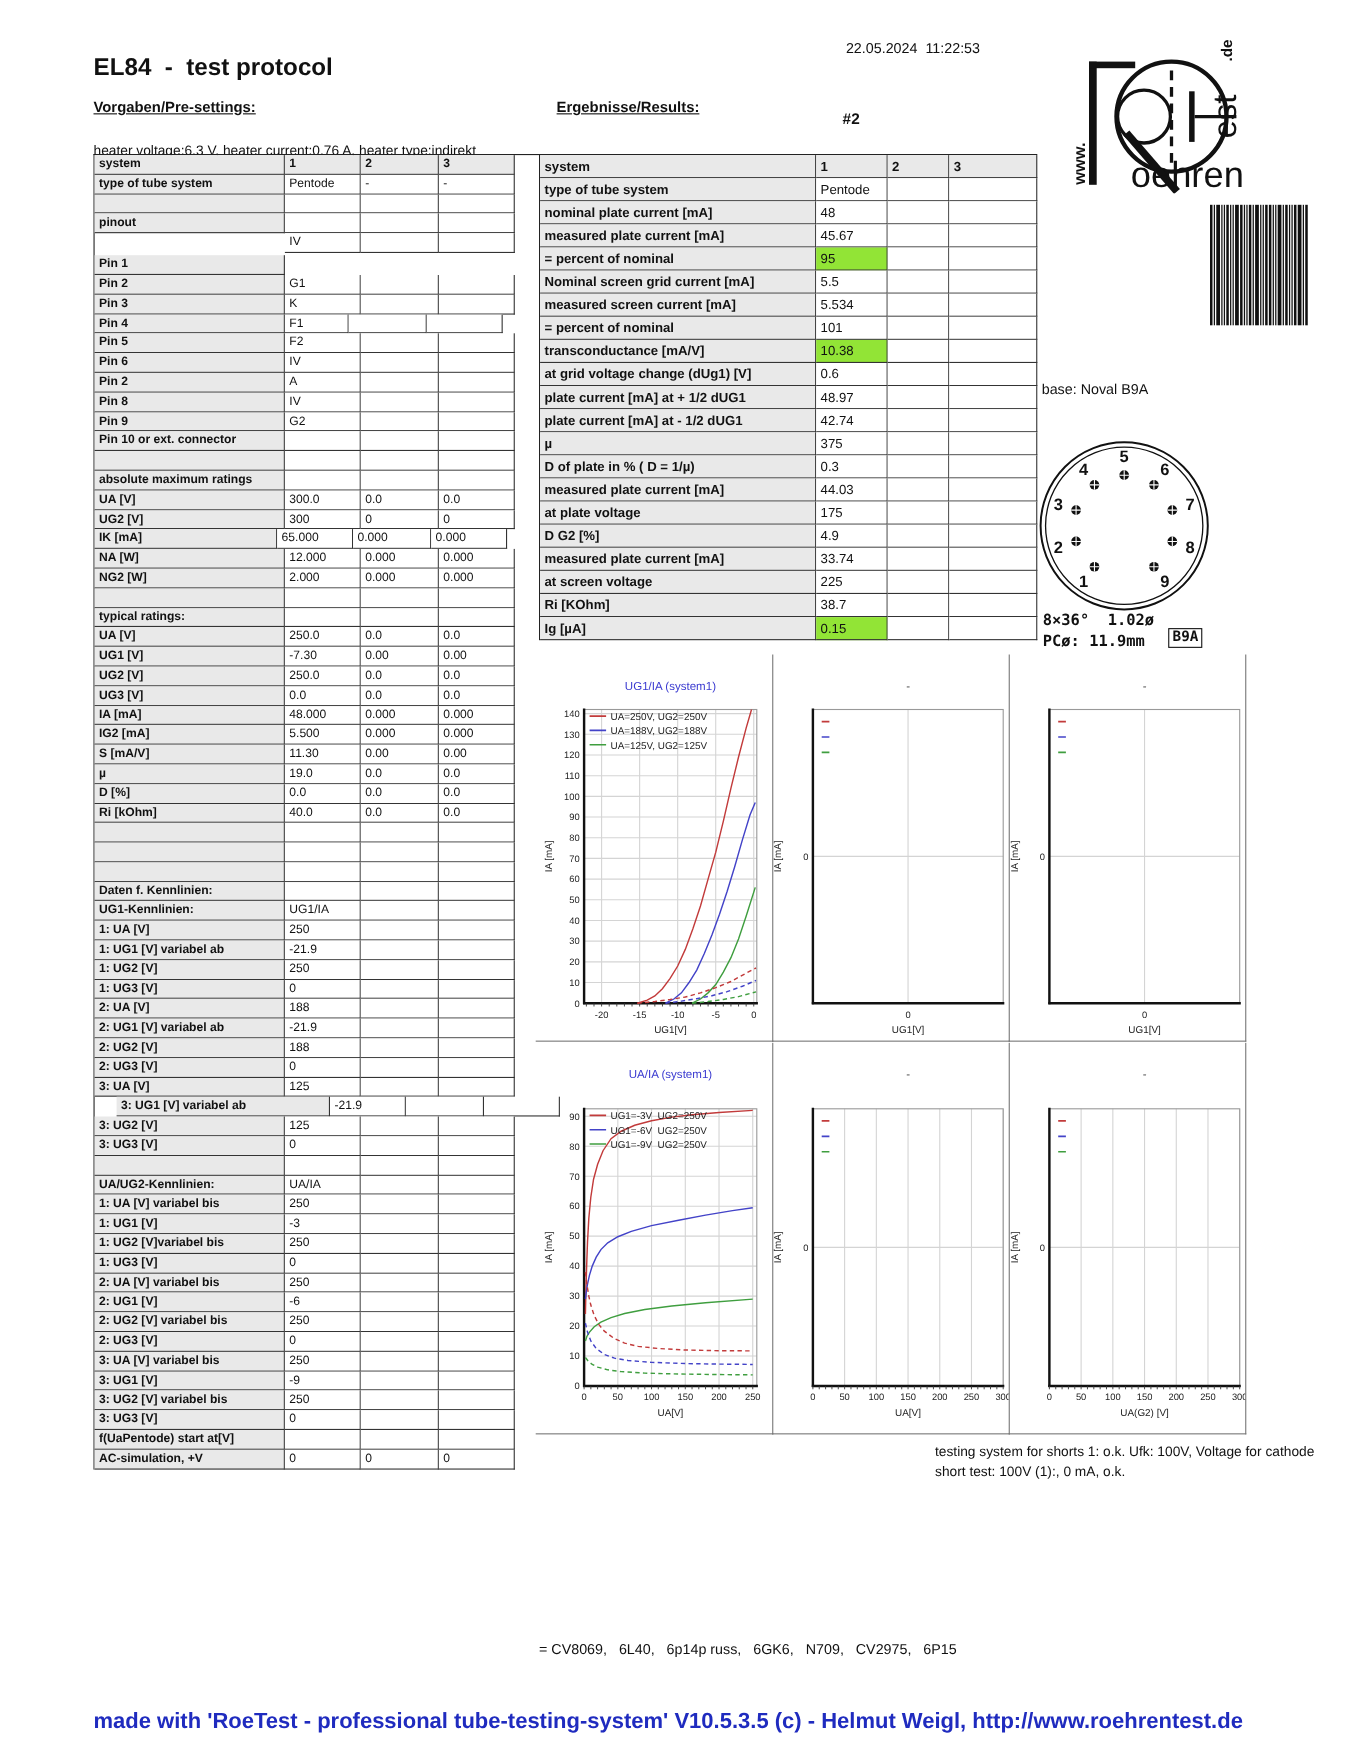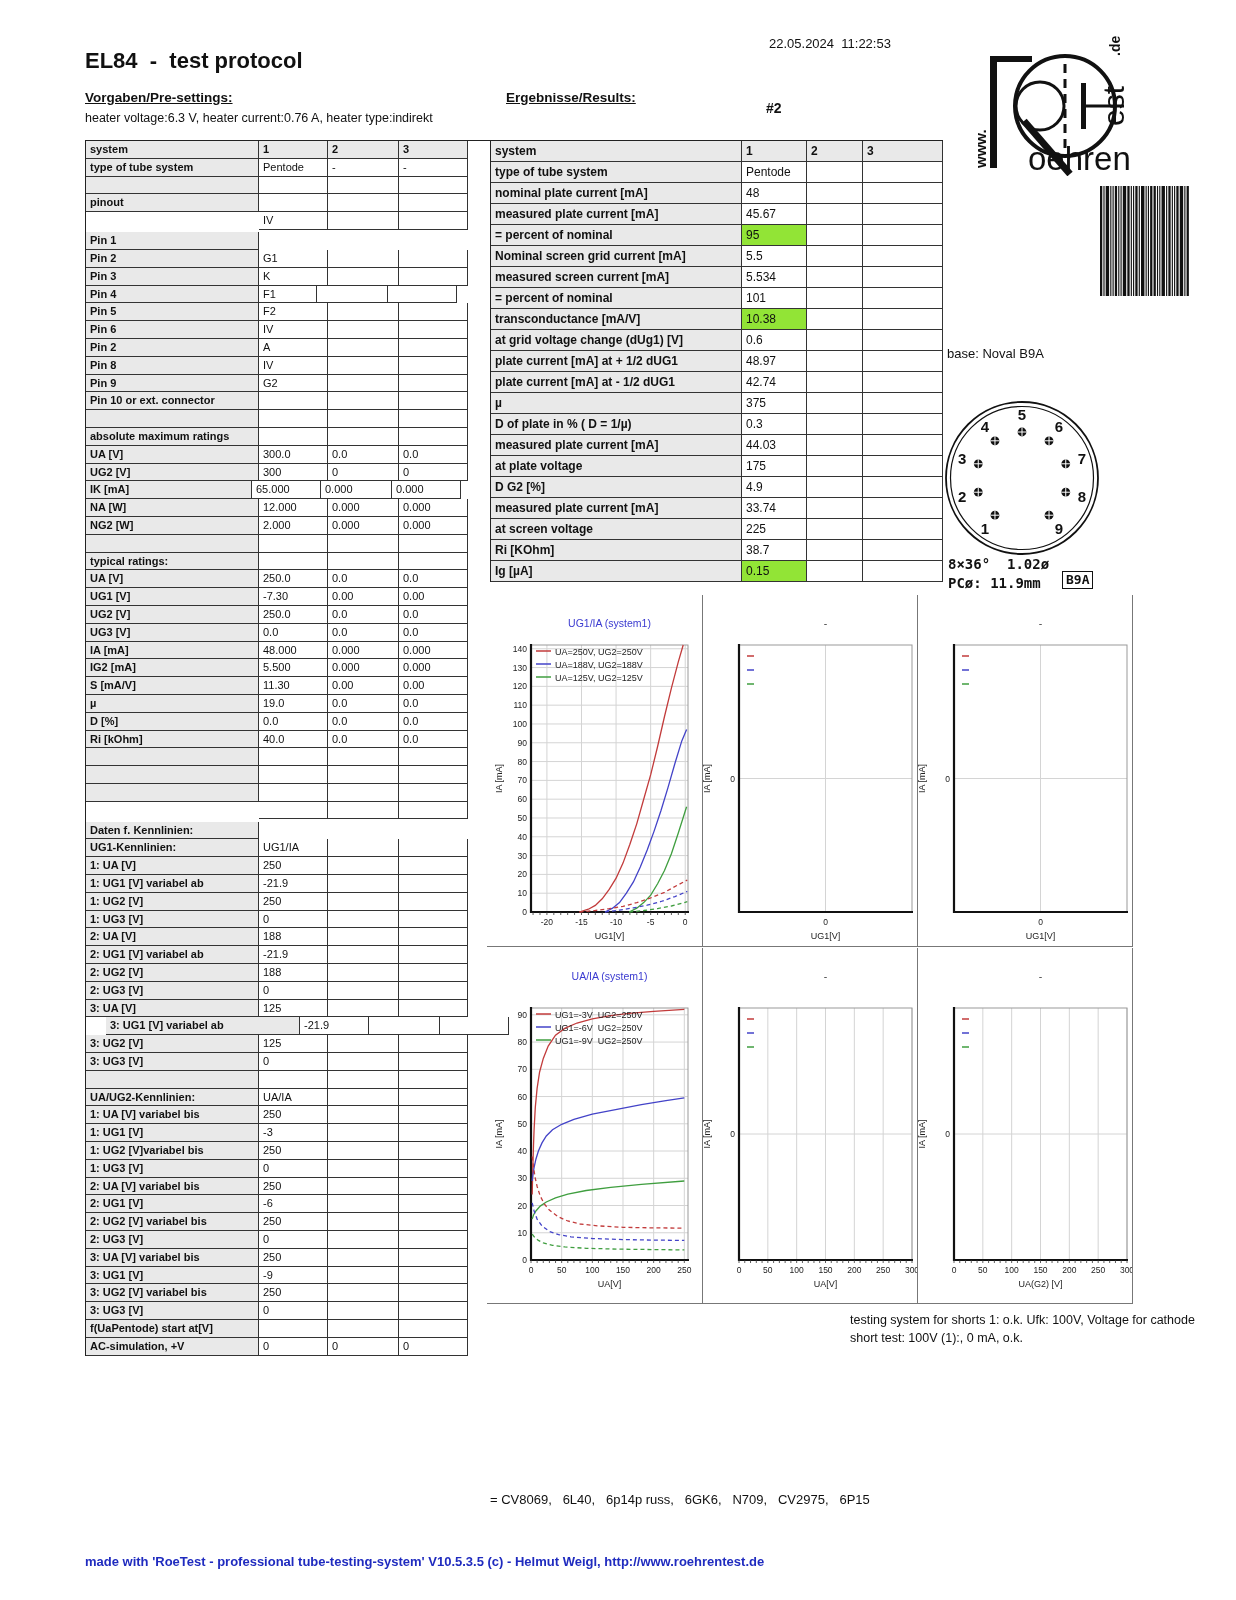--- a/index.html
+++ b/index.html
@@ -4,21 +4,21 @@
 <style>
   html,body{margin:0;padding:0;background:#fff;}
   #page{position:relative;width:1236px;height:1600px;background:#fff;
         font-family:"Liberation Sans", sans-serif;color:#111;overflow:hidden;}
   .abs{position:absolute;}
   #title{left:85px;top:48px;font-size:22px;font-weight:bold;white-space:pre;}
   #datetime{left:769px;top:36px;font-size:13px;white-space:pre;}
   .sectionhead{font-size:13.5px;font-weight:bold;text-decoration:underline;}
   #preset-head{left:85px;top:90px;}
   #results-head{left:490px;top:90px;margin-left:16px;}
-  #preset-line{left:85px;top:111px;font-size:12.5px;}
+  #preset-line{left:85px;top:130px;font-size:12.5px;}
   #tubenum{left:766px;top:100px;font-size:14px;font-weight:bold;}
   
   .dtable{border-top:1.5px solid #222;border-left:1.5px solid #222;}
   .trow{display:flex;}
   .tcell{border-right:1px solid #333;border-bottom:1px solid #333;
          padding-left:4px;box-sizing:border-box;background:#fff;
          white-space:nowrap;overflow:hidden;}
   .tcell.lab{background:#e9e9e9;font-weight:bold;}
   .tcell.hdr{background:#e9e9e9;font-weight:bold;}
   .tcell.grn{background:#92e436;}
@@ -33,21 +33,21 @@
   #b9abox{left:1062px;top:571px;font-family:"DejaVu Sans Mono",monospace;font-weight:bold;font-size:13px;
           border:1.5px solid #111;padding:0 3px;line-height:16px;}
   
   .panel{position:absolute;border-right:1px solid #777;border-bottom:1px solid #777;overflow:hidden;}
   
   .tblock{font-size:12.5px;line-height:18px;white-space:pre-line;}
   #heater-text{left:490px;top:1311px;}
   #shorts-text{left:850px;top:1311px;width:352px;white-space:normal;}
   #vacuum-text{left:490px;top:1404px;}
   #equivalents{left:490px;top:1492px;font-size:13px;white-space:pre;}
-  #footer{left:85px;top:1554px;font-size:13px;font-weight:bold;color:#1f2bbf;white-space:pre;}
+  #footer{left:85px;top:1554px;font-size:20px;font-weight:bold;color:#1f2bbf;white-space:pre;}
 </style>
 </head>
 <body>
 
 <div id="page">
 
   <div class="abs" id="title">EL84  -  test protocol</div>
   <div class="abs" id="datetime">22.05.2024  11:22:53</div>
 
   <svg class="abs" id="logo" style="left:972px;top:26px;" width="165" height="150" viewBox="0 0 165 150">
@@ -316,21 +316,21 @@
         <div class="tcell" style="width: 71px;"></div>
         <div class="tcell" style="width: 69px;"></div>
       </div>
       <div class="trow">
         <div class="tcell lab" style="width: 173px;"></div>
         <div class="tcell" style="width: 69px;"></div>
         <div class="tcell" style="width: 71px;"></div>
         <div class="tcell" style="width: 69px;"></div>
       </div>
       <div class="trow">
-        <div class="tcell lab" style="width: 173px; margin-top: 20px;">Daten f. Kennlinien:</div>
+        <div class="tcell lab" style="width: 173px;">Daten f. Kennlinien:</div>
         <div class="tcell" style="width: 69px;"></div>
         <div class="tcell" style="width: 71px;"></div>
         <div class="tcell" style="width: 69px;"></div>
       </div>
       <div class="trow">
         <div class="tcell lab" style="width: 173px;">UG1-Kennlinien:</div>
         <div class="tcell" style="width: 69px;">UG1/IA</div>
         <div class="tcell" style="width: 71px;"></div>
         <div class="tcell" style="width: 69px;"></div>
       </div>

